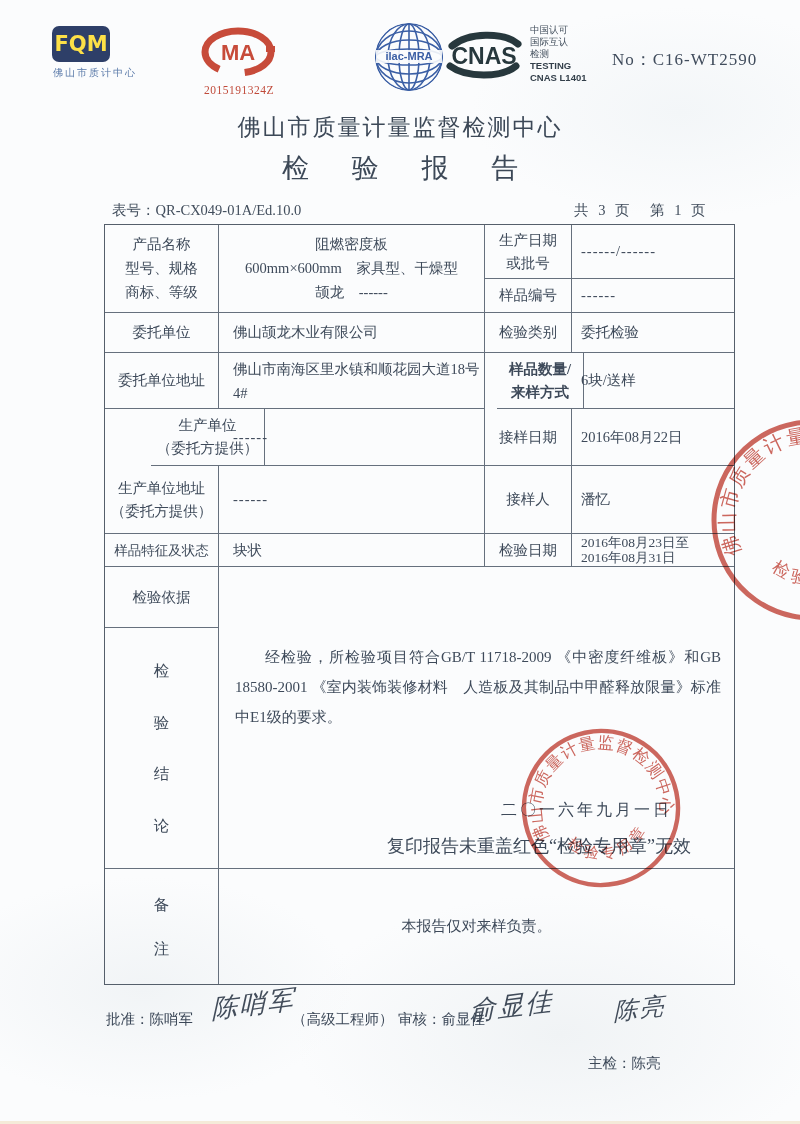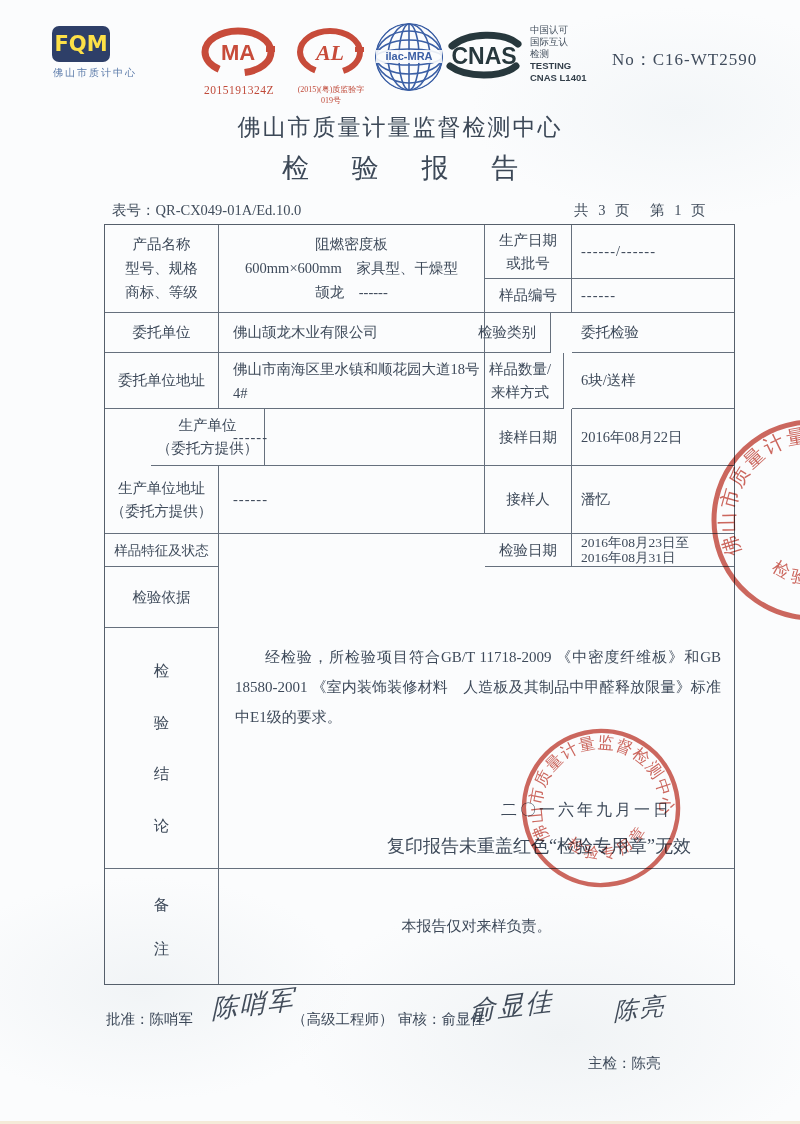--- a/index.html
+++ b/index.html
@@ -66,28 +66,20 @@
 
   <div class="abs" style="left:196px;top:26px;width:86px;">
     <svg width="86" height="52">
       <ellipse cx="42" cy="26" rx="33" ry="21" fill="none" stroke="#c74b3a" stroke-width="7" stroke-dasharray="148 26" stroke-dashoffset="-62"></ellipse>
       <text x="42" y="34" text-anchor="middle" fill="#c74b3a" font-family="Liberation Sans, sans-serif" font-weight="bold" font-size="22">MA</text>
       <rect x="70" y="20" width="9" height="6" fill="#c74b3a"></rect>
     </svg>
     <div class="logo-num">2015191324Z</div>
   </div>
 
-  <div class="abs" style="left:292px;top:26px;width:78px;">
-    <svg width="78" height="52">
-      <ellipse cx="38" cy="26" rx="30" ry="21" fill="none" stroke="#c74b3a" stroke-width="6" stroke-dasharray="130 28" stroke-dashoffset="-55"></ellipse>
-      <text x="38" y="34" text-anchor="middle" fill="#c74b3a" font-style="italic" font-family="Liberation Serif, serif" font-weight="bold" font-size="22">AL</text>
-      <rect x="63" y="21" width="9" height="5" fill="#c74b3a"></rect>
-    </svg>
-    <div class="logo-num tiny">(2015)(粤)质监验字019号</div>
-  </div>
 
   <div class="abs" style="left:372px;top:18px;">
     <svg width="74" height="78">
       <defs>
           <clipPath id="ilacClip">
             <circle cx="37" cy="39" r="34"></circle>
           </clipPath>
         </defs>
       <g clip-path="url(#ilacClip)" stroke="#3b5fa5" fill="none" stroke-width="1.6">
         <circle cx="37" cy="39" r="33.2"></circle>
@@ -143,26 +135,26 @@
     <div class="cell lab br bb" style="left:380px;top:0;width:87px;height:54px;">
       <div>生产日期</div>
       <div style="margin-top:4px;">或批号</div>
     </div>
     <div class="cell valr bb dash" style="left:467px;top:0;width:162px;height:54px;">------/------</div>
     <div class="cell lab br bb" style="left:380px;top:54px;width:87px;height:34px;">样品编号</div>
     <div class="cell valr bb dash" style="left:467px;top:54px;width:162px;height:34px;">------</div>
 
     <div class="cell lab br bb" style="left:0;top:88px;width:114px;height:40px;">委托单位</div>
     <div class="cell val br bb" style="left:114px;top:88px;width:266px;height:40px;">佛山颉龙木业有限公司</div>
-    <div class="cell lab br bb" style="left:359px;top:88px;width:87px;height:40px;">检验类别</div>
+    <div class="cell lab br bb" style="left:380px;top:88px;width:87px;height:40px;">检验类别</div>
     <div class="cell valr bb" style="left:467px;top:88px;width:162px;height:40px;">委托检验</div>
 
     <div class="cell lab br bb" style="left:0;top:128px;width:114px;height:56px;">委托单位地址</div>
     <div class="cell val br bb" style="left:114px;top:128px;width:266px;height:56px;line-height:24px;">佛山市南海区里水镇和顺花园大道18号4#</div>
-    <div class="cell lab br bb" style="left:372px;top:128px;width:87px;height:56px;">
+    <div class="cell lab br bb" style="left:392px;top:128px;width:87px;height:56px;font-weight:bold;">
       <div>样品数量/</div>
       <div style="margin-top:4px;">来样方式</div>
     </div>
     <div class="cell valr bb" style="left:467px;top:128px;width:162px;height:56px;">6块/送样</div>
 
     <div class="cell lab br bb" style="left:0;top:184px;width:114px;height:57px;margin-left:46px;">
       <div>生产单位</div>
       <div style="margin-top:4px;">（委托方提供）</div>
     </div>
     <div class="cell val br bb dash" style="left:114px;top:184px;width:266px;height:57px;">------</div>
@@ -171,20 +163,21 @@
 
     <div class="cell lab br bb" style="left:0;top:241px;width:114px;height:68px;">
       <div>生产单位地址</div>
       <div style="margin-top:4px;">（委托方提供）</div>
     </div>
     <div class="cell val br bb dash" style="left:114px;top:241px;width:266px;height:68px;">------</div>
     <div class="cell lab br bb" style="left:380px;top:241px;width:87px;height:68px;">接样人</div>
     <div class="cell valr bb" style="left:467px;top:241px;width:162px;height:68px;">潘忆</div>
 
     <div class="cell lab br bb" style="left:0;top:309px;width:114px;height:33px;font-size:13.5px;">样品特征及状态</div>
+    <div class="cell val br bb" style="left:114px;top:309px;width:266px;height:33px;">块状</div>
     <div class="cell lab br bb" style="left:380px;top:309px;width:87px;height:33px;">检验日期</div>
     <div class="cell valr bb" style="left:467px;top:309px;width:162px;height:33px;line-height:15px;font-size:13.5px;">
       <div>2016年08月23日至</div>
       <div>2016年08月31日</div>
     </div>
 
     <div class="cell lab br bb" style="left:0;top:342px;width:114px;height:61px;">检验依据</div>
 
     <div class="cell vlab br bb" style="left:0;top:403px;width:114px;height:241px;">
       <div>检</div>

